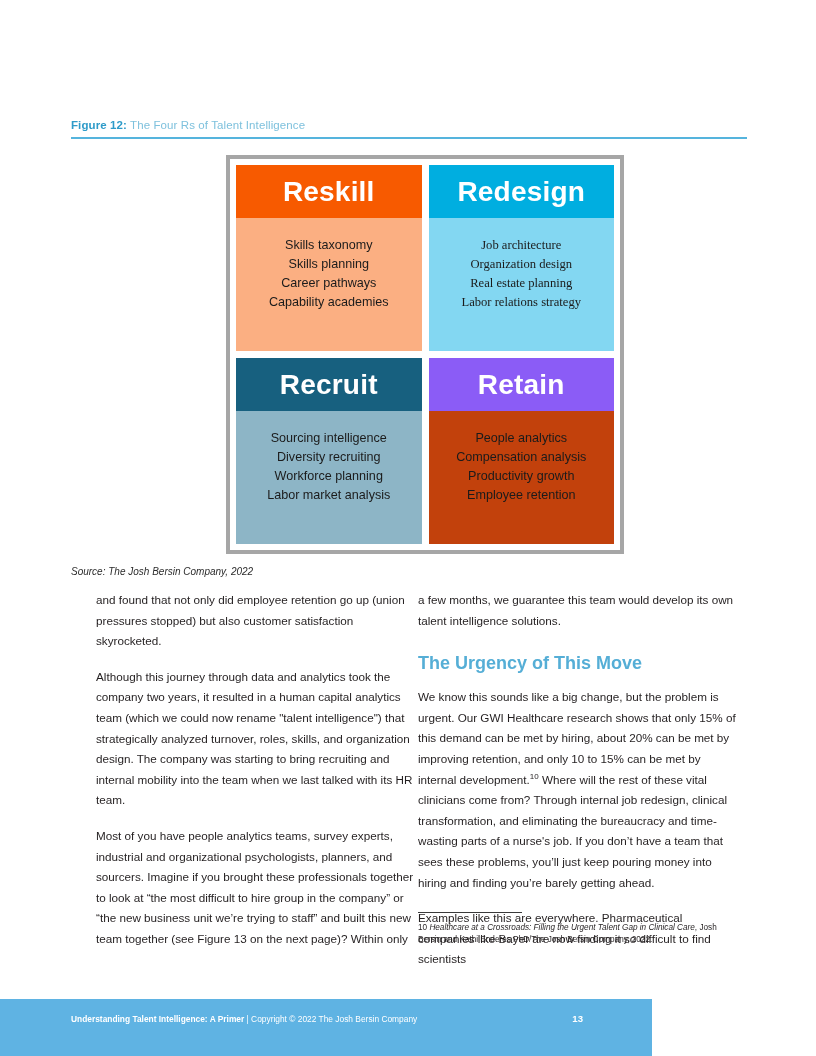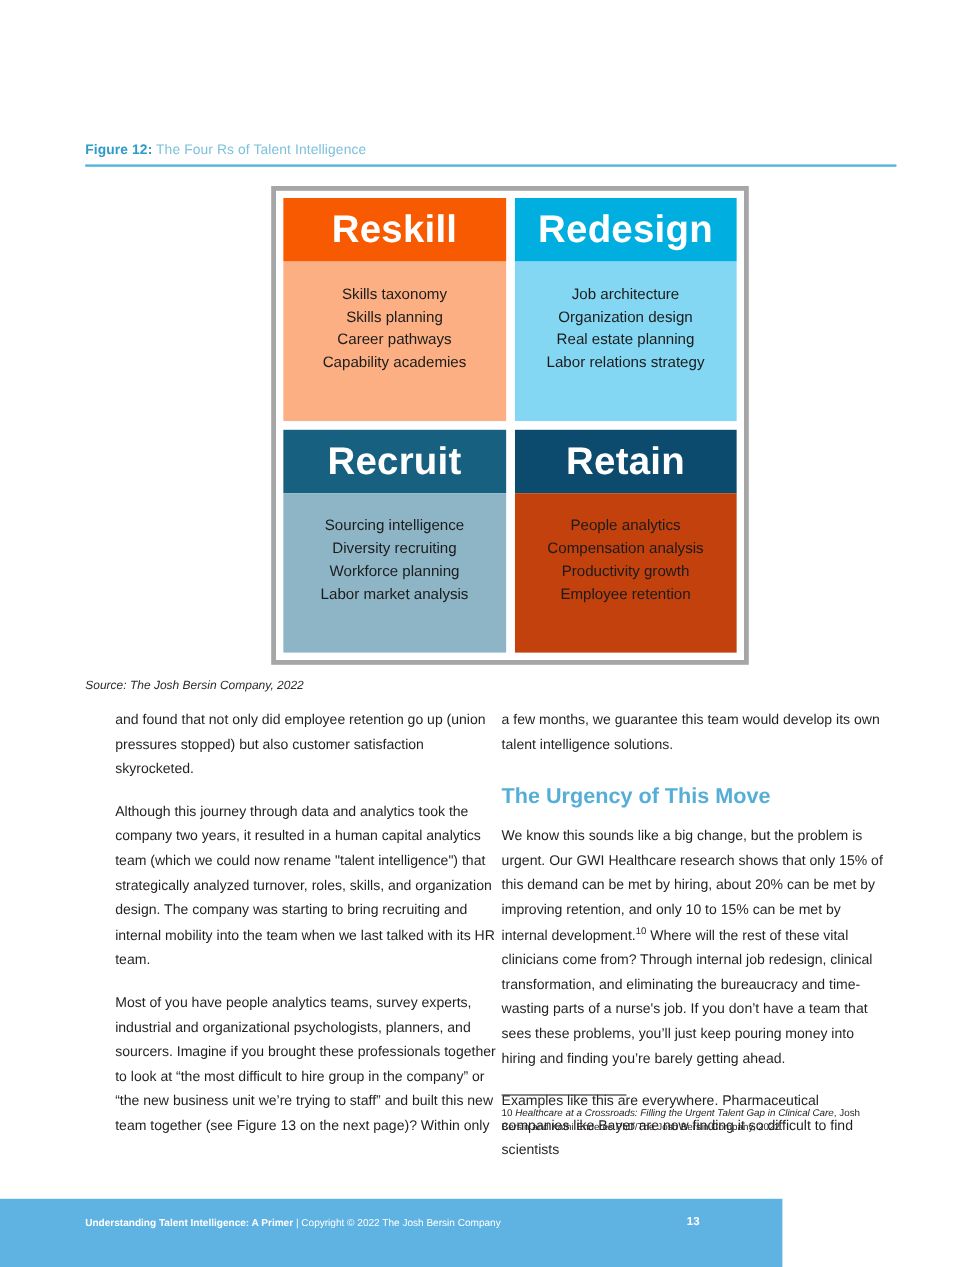--- a/index.html
+++ b/index.html
@@ -36,45 +36,45 @@
     display: grid;
     grid-template-columns: 1fr 1fr;
     grid-template-rows: 1fr 1fr;
     gap: 7px 7px;
   }
   .quad { display: flex; flex-direction: column; overflow: hidden; }
   .quad-head {
     height: 53px;
     display: flex; align-items: center; justify-content: center;
     color: #ffffff;
-    font-size: 32px;
+    font-size: 28px;
     font-weight: bold;
     letter-spacing: .2px;
   }
   .quad-body {
     flex: 1;
     display: flex; flex-direction: column;
     align-items: center; justify-content: flex-start;
     padding-top: 18px;
   }
   .quad-item {
     font-size: 12.6px;
     line-height: 19px;
     color: #1b1b1b;
     text-align: right;
     white-space: nowrap;
   }
   
   .q-reskill  .quad-head { background: #f75a00; }
   .q-reskill  .quad-body { background: #fbaf82; }
   .q-redesign .quad-head { background: #00aee0; }
-  .q-redesign .quad-body { background: #83d7f2; }
+  .q-redesign .quad-body { background: #83d7f2; font-family: Liberation Serif, serif; }
   .q-recruit  .quad-head { background: #17607f; }
   .q-recruit  .quad-body { background: #8db5c6; }
-  .q-retain   .quad-head { background: #0c4a6e; }
+  .q-retain   .quad-head { background: #8b5cf6; }
   .q-retain   .quad-body { background: #c2410c; }
 
   
   .source-note {
     position: absolute; left: 71px; top: 566px;
     font-size: 10px; font-style: italic; color: #2b2b2b; text-align: right;
   }
 
   
   .col {

